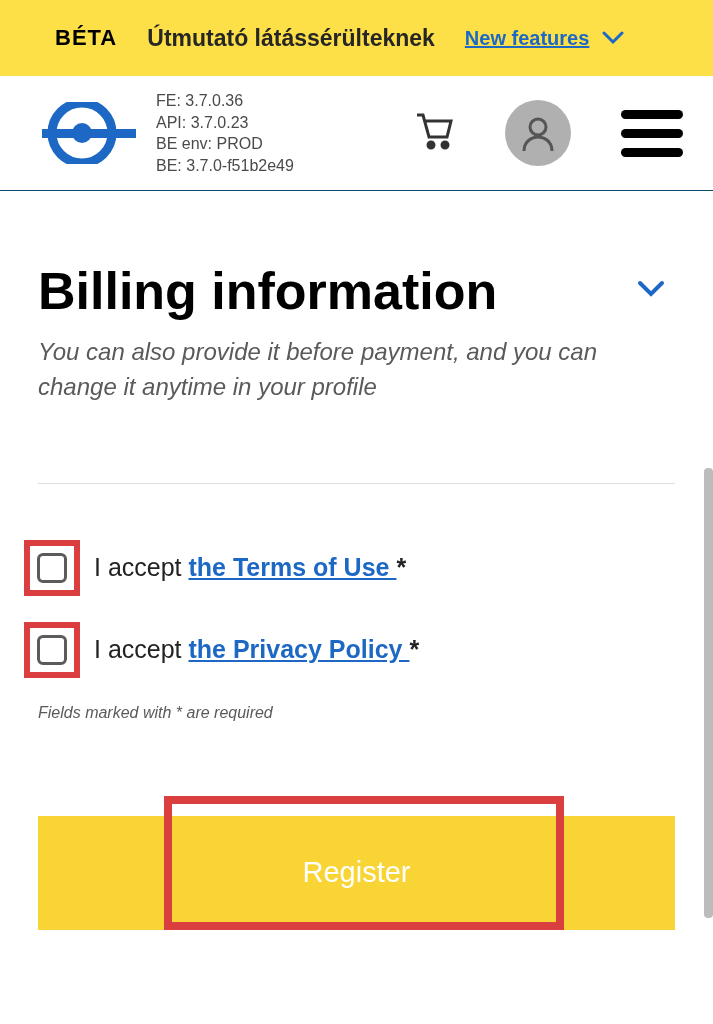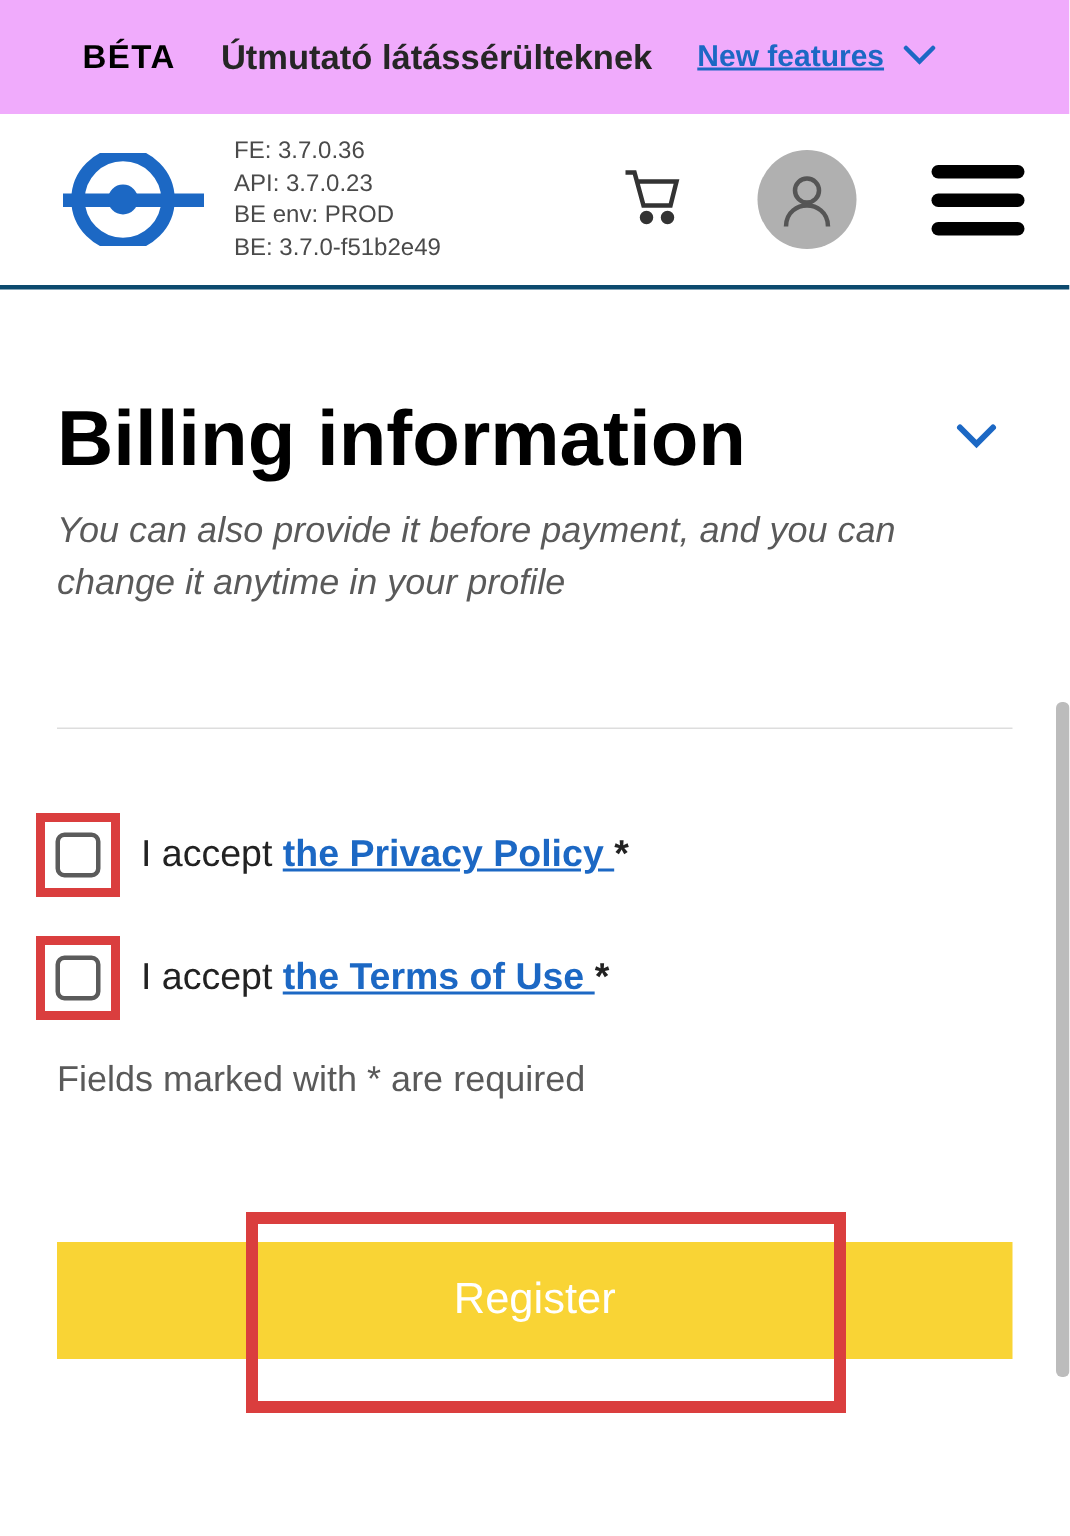--- a/index.html
+++ b/index.html
@@ -1,24 +1,24 @@
 <!DOCTYPE html>
 <html><head>
   <meta charset="utf-8">
   <style>
     * { margin: 0; padding: 0; box-sizing: border-box; }
     body { font-family: -apple-system, BlinkMacSystemFont, "Segoe UI", Arial, sans-serif; width: 713px; height: 1024px; background: #fff; overflow: hidden; position: relative; }
 
-    .top-banner { background: #f0abfc; height: 76px; display: flex; align-items: center; padding: 0 40px 0 55px; gap: 30px; }
+    .top-banner { background: #fde047; height: 76px; display: flex; align-items: center; padding: 0 40px 0 55px; gap: 30px; }
     .beta-badge { font-weight: 900; color: #000; font-size: 22px; letter-spacing: 1px; }
     .banner-text { font-weight: 700; color: #262626; font-size: 23px; }
     .banner-link { color: #1c68c4; font-weight: 700; font-size: 20px; text-decoration: underline; }
     .banner-chevron { color: #1c68c4; margin-left: 8px; }
 
-    .header { display: flex; align-items: center; padding: 14px 30px 14px 36px; border-bottom: 3px solid #0c4a6e; gap: 20px; }
+    .header { display: flex; align-items: center; padding: 14px 30px 14px 36px; border-bottom: 1px solid #0c4a6e; gap: 20px; }
     .logo { width: 100px; height: 62px; }
     .version-block { flex: 0 0 auto; color: #4a4a4a; font-size: 16px; line-height: 1.35; }
     .version-block div { white-space: nowrap; }
     .spacer { flex: 1; }
     .cart-icon { color: #333; }
     .avatar { width: 66px; height: 66px; border-radius: 50%; background: #b0b0b0; display: flex; align-items: center; justify-content: center; margin: 0 30px; }
     .hamburger { display: flex; flex-direction: column; gap: 10px; }
     .hamburger span { display: block; width: 62px; height: 9px; background: #000; border-radius: 5px; }
 
     .content { padding: 70px 38px 0 38px; position: relative; }
@@ -30,24 +30,24 @@
     .divider { border-top: 1px solid #ddd; margin: 78px 0 0 0; }
 
     .checks { margin-top: 56px; }
     .check-row { display: flex; align-items: center; margin-bottom: 26px; }
     .check-highlight { width: 56px; height: 56px; border: 6px solid #da3e3e; display: flex; align-items: center; justify-content: center; margin-right: 14px; margin-left: -14px; }
     .checkbox { width: 30px; height: 30px; border: 3px solid #5b5b5b; border-radius: 6px; background: #fff; }
     .check-text { font-size: 25px; color: #222; }
     .check-text a { color: #1c68c4; font-weight: 700; text-decoration: underline; }
     .asterisk { font-weight: 700; color: #222; }
 
-    .req-note { font-size: 24px; color: #5a5a5a; margin-top: 6px; }
+    .req-note { font-size: 16px; color: #5a5a5a; margin-top: 6px; font-style: italic; }
 
     .register-row { margin-top: 94px; position: relative; }
-    .register-btn { width: 100%; height: 78px; background: #f9d435; border: none; font-size: 29px; color: #fff; font-weight: 500; cursor: pointer; }
+    .register-btn { width: 100%; height: 114px; background: #f9d435; border: none; font-size: 29px; color: #fff; font-weight: 500; cursor: pointer; }
     .register-highlight { position: absolute; left: 126px; top: -20px; width: 400px; height: 134px; border: 8px solid #da3e3e; pointer-events: none; }
 
     .scrollbar { position: absolute; right: 0; top: 468px; width: 9px; height: 450px; background: #bcbcbc; border-radius: 4px; }
   </style>
 </head>
 <body>
 
 <div class="top-banner">
   <span class="beta-badge">BÉTA</span>
   <span class="banner-text">Útmutató látássérülteknek</span>
@@ -108,29 +108,29 @@
   <p class="subtext">You can also provide it before payment, and you can change it anytime in your profile</p>
 
   <div class="divider"></div>
 
   <div class="checks">
     <div class="check-row">
       <div class="check-highlight">
         <div class="checkbox"></div>
       </div>
       <span class="check-text">
-        <span>I accept </span><a href="#">the Privacy Policy </a><span class="asterisk">*</span>
+        <span>I accept </span><a href="#">the Terms of Use </a><span class="asterisk">*</span>
       </span>
     </div>
     <div class="check-row">
       <div class="check-highlight">
         <div class="checkbox"></div>
       </div>
       <span class="check-text">
-        <span>I accept </span><a href="#">the Terms of Use </a><span class="asterisk">*</span>
+        <span>I accept </span><a href="#">the Privacy Policy </a><span class="asterisk">*</span>
       </span>
     </div>
   </div>
 
   <p class="req-note">Fields marked with * are required</p>
 
   <div class="register-row">
     <button class="register-btn">Register</button>
     <div class="register-highlight"></div>
   </div>

